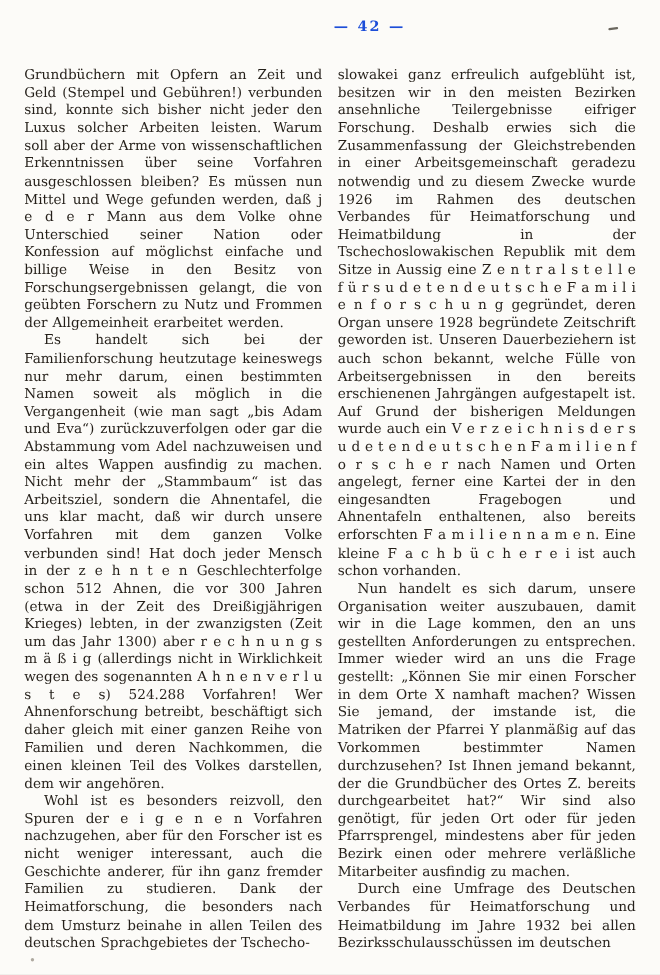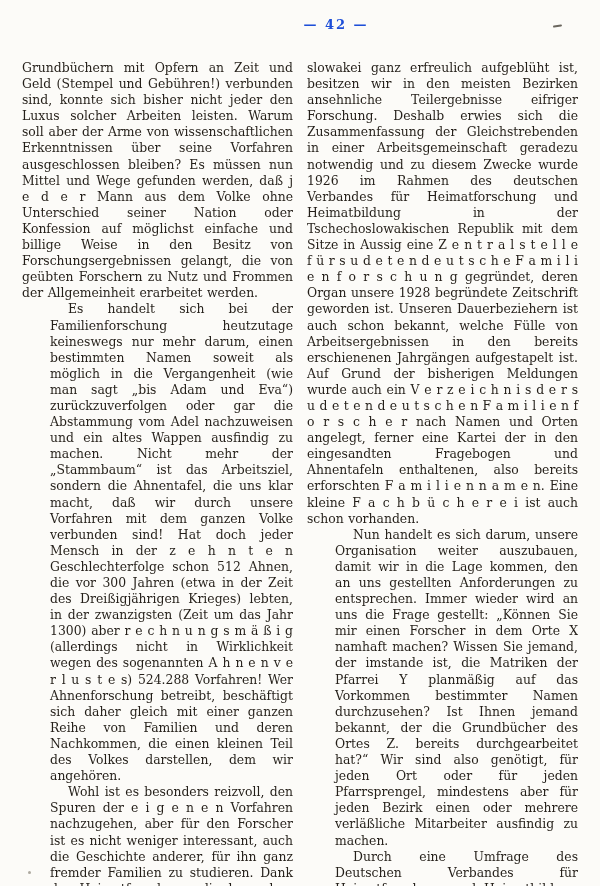--- a/index.html
+++ b/index.html
@@ -67,21 +67,20 @@
     line-height: 16.1px;
     font-weight: normal;
     text-align: justify;
     text-justify: inter-word;
     letter-spacing: 0;
     word-spacing: 0.5px;
     color: #241f19;
   }
   .column p.indent {
     text-indent: 18px;
-    margin-left: 28px;
   }
 </style>
 </head>
 <body>
 
 <div class="page">
 
   <div class="page-number">— 42 —</div>
 
   <div class="scan-artifact-dash"></div>

